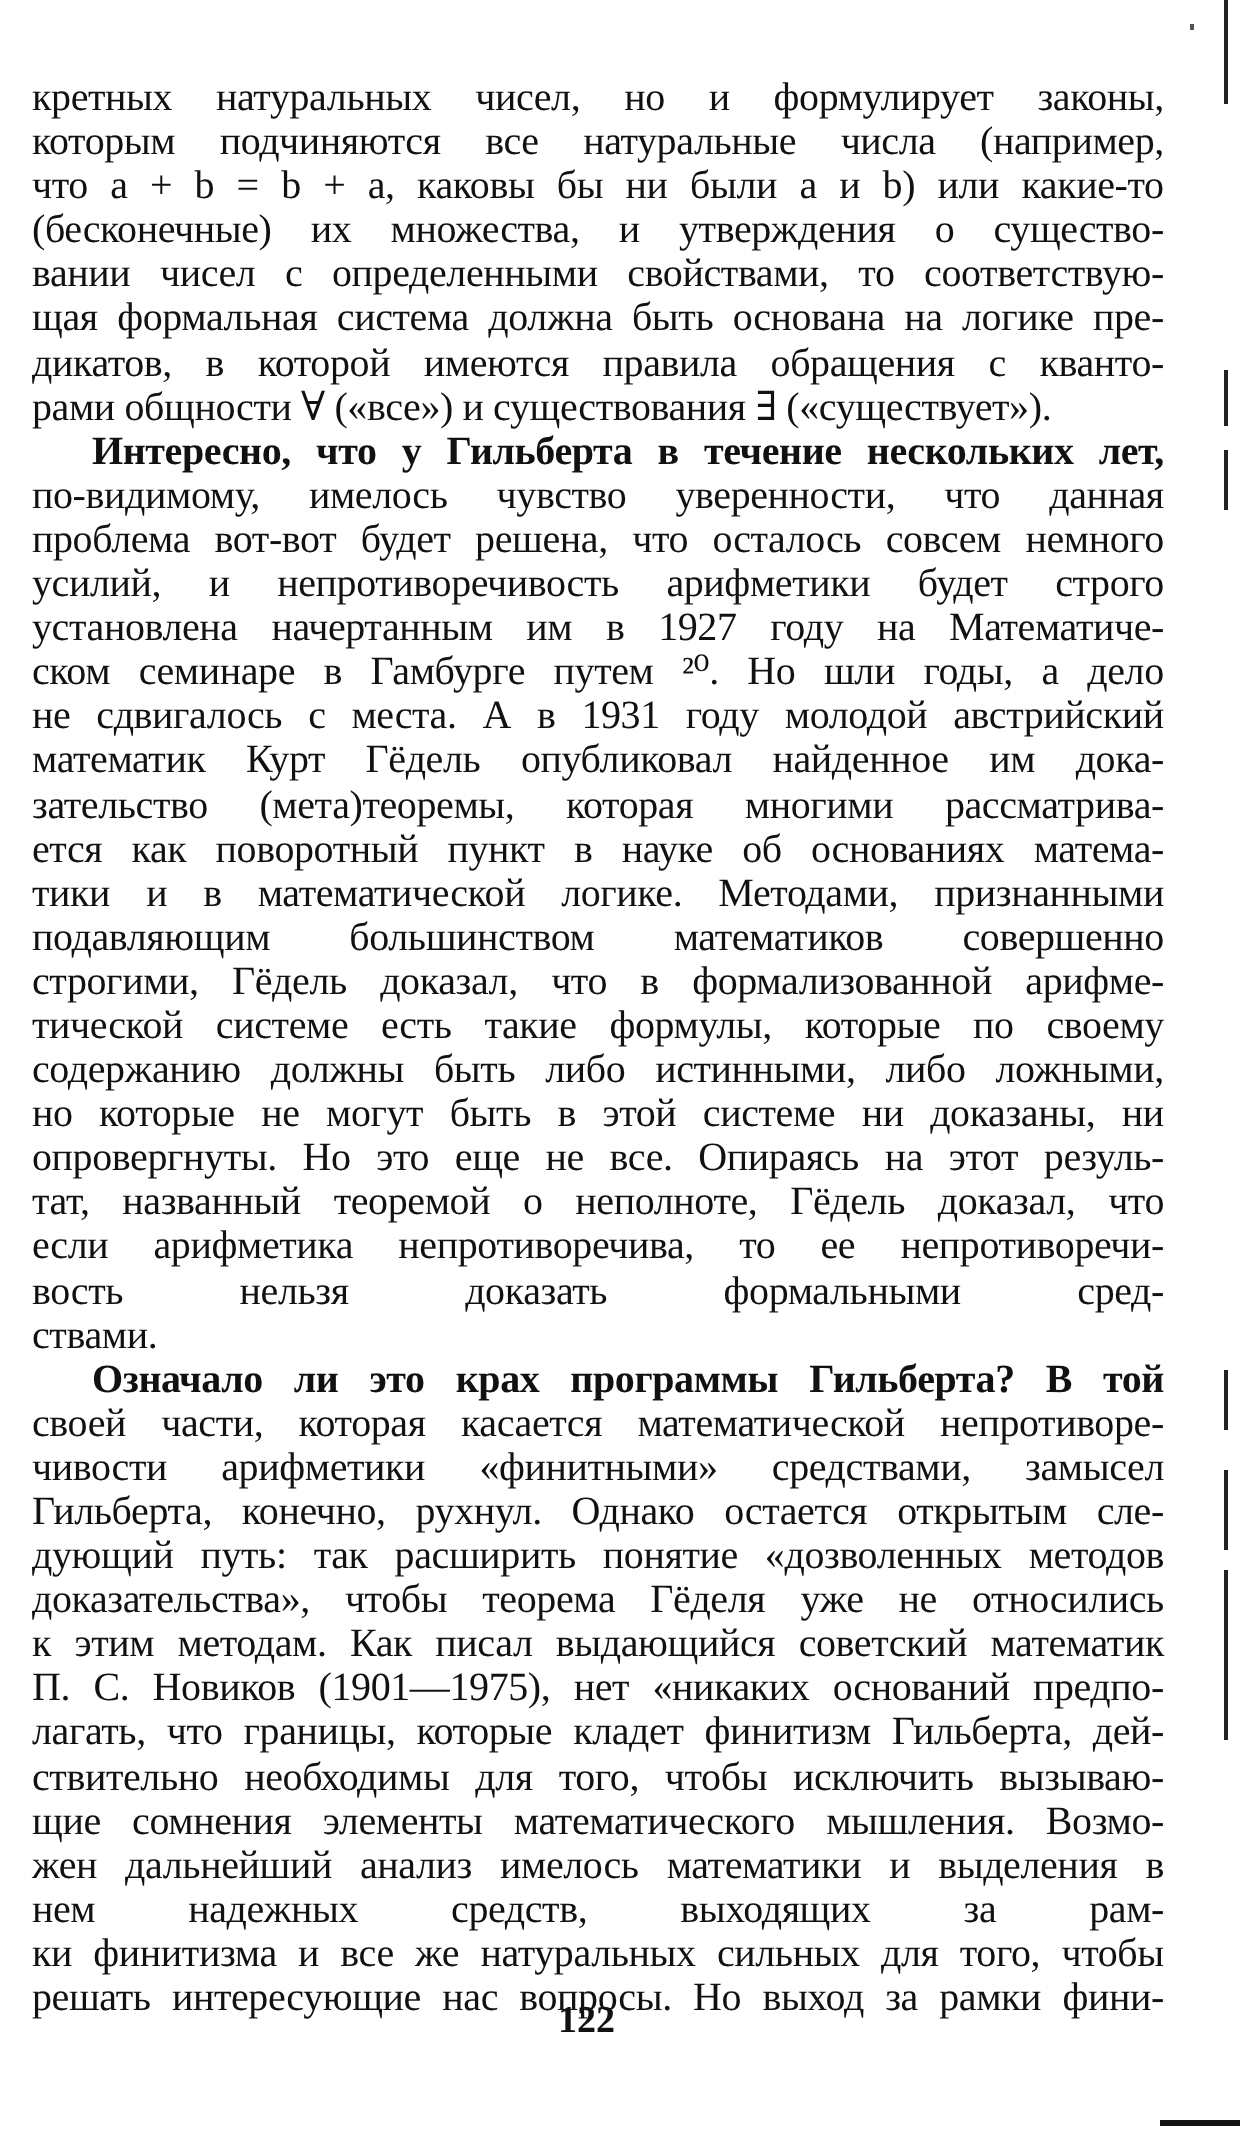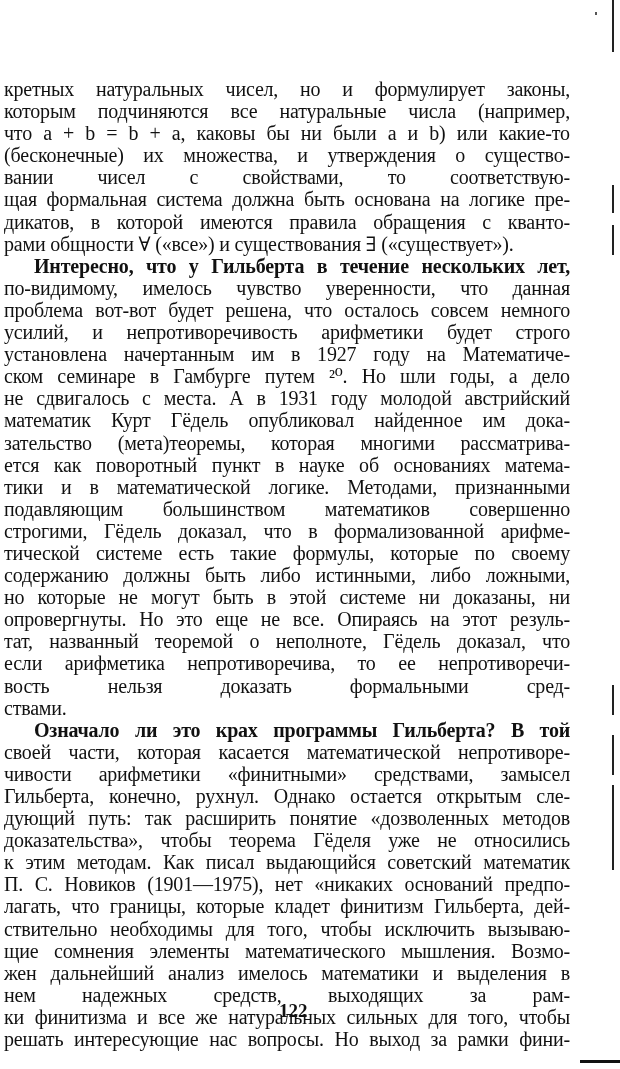--- a/index.html
+++ b/index.html
@@ -1,18 +1,18 @@
 <!DOCTYPE html>
 <html><head>
 <meta charset="utf-8">
 <style>
   html, body { margin: 0; padding: 0; background: #ffffff; }
   body { width: 620px; height: 1069px; position: relative; overflow: hidden;
          font-family: "Liberation Serif", "DejaVu Serif", serif; color: #111; }
-  .page { position: absolute; left: 4px; top: 38px; width: 566px; margin-top: 40px; }
+  .page { position: absolute; left: 16px; top: 38px; width: 566px; }
   .line { height: 22.1px; line-height: 22.1px; font-size: 20px; white-space: nowrap;
           display: flex; justify-content: space-between; letter-spacing: -0.2px; }
   .line.last { justify-content: flex-start; text-align: right; }
   .line.indent { padding-left: 30px; font-weight: bold; }
   .line span.w { display: inline-block; }
   .page-number { position: absolute; left: 279px; top: 1000px; font-size: 19px; font-weight: bold;
                  font-family: "Liberation Serif", serif; }
   .edge-mark { position: absolute; background: #222; }
   .em1 { left: 612px; top: 0; width: 2px; height: 52px; }
   .em2 { left: 612px; top: 185px; width: 2px; height: 28px; }
@@ -69,20 +69,21 @@
       <span class="w">множества,</span>
       <span class="w">и</span>
       <span class="w">утверждения</span>
       <span class="w">о</span>
       <span class="w">существо-</span>
     </div>
     <div class="line">
       <span class="w">вании</span>
       <span class="w">чисел</span>
       <span class="w">с</span>
+      <span class="w">определенными</span>
       <span class="w">свойствами,</span>
       <span class="w">то</span>
       <span class="w">соответствую-</span>
     </div>
     <div class="line">
       <span class="w">щая</span>
       <span class="w">формальная</span>
       <span class="w">система</span>
       <span class="w">должна</span>
       <span class="w">быть</span>

